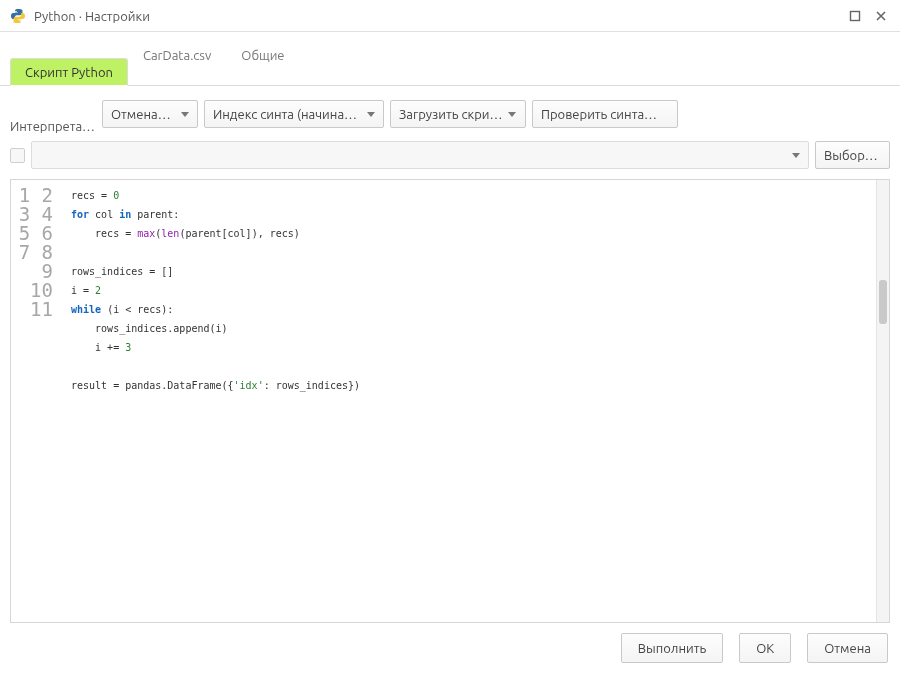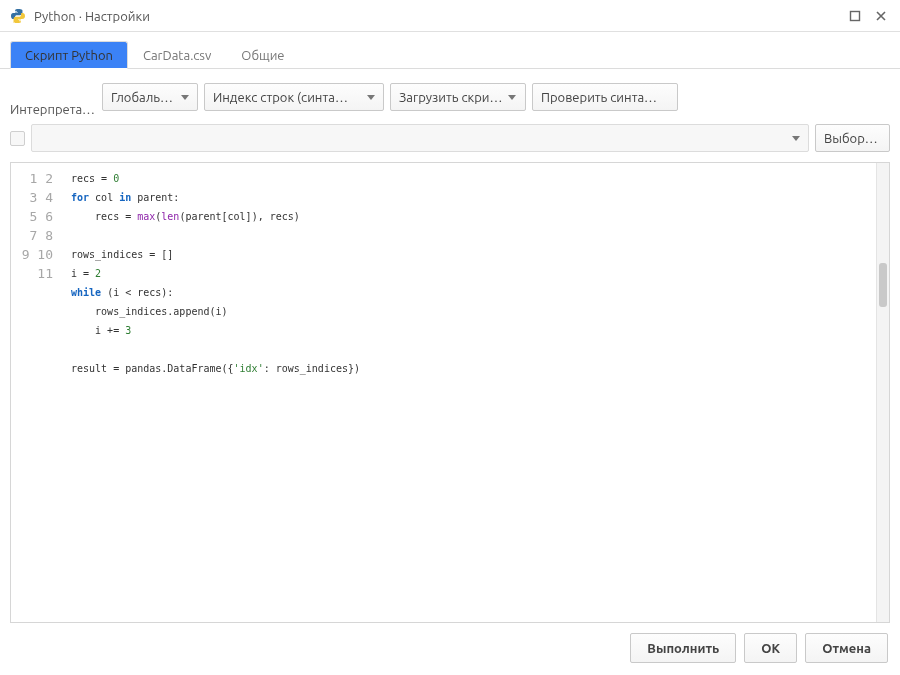--- a/index.html
+++ b/index.html
@@ -43,22 +43,23 @@
     border: 1px solid transparent;
     border-bottom: none;
     position: relative;
     top: 1px;
     background: transparent;
   }
   .tab.active {
     color: #333;
     border-color: #dcdcdc;
     border-bottom: 1px solid #fff;
-    background: #3b82f6;
+    background: #bef264;
     border-radius: 3px 3px 0 0;
+    margin-top: 17px;
   }
   .toolbar-rows {
     padding: 9px 10px 6px 10px;
     display: flex;
     flex-direction: column;
     gap: 8px;
   }
   .row { display: flex; align-items: center; gap: 6px; width: 100%; }
   .lbl { color: #555; white-space: nowrap; overflow: hidden; text-overflow: ellipsis; }
   .combo, .btn {
@@ -109,21 +110,21 @@
     display: flex;
     overflow: hidden;
     position: relative;
   }
   .gutter {
     width: 56px;
     background: #fff;
     text-align: right;
     padding: 6px 14px 6px 4px;
     font-family: "Consolas","DejaVu Sans Mono","Menlo",monospace;
-    font-size: 13px;
+    font-size: 19px;
     color: #a7a7a7;
     line-height: 19px;
     user-select: none;
   }
   .code {
     flex: 1;
     padding: 6px 4px;
     font-family: "Consolas","DejaVu Sans Mono","Menlo",monospace;
     font-size: 10px;
     line-height: 19px;
@@ -138,23 +139,22 @@
     position: absolute; right: 0; top: 0; bottom: 0; width: 13px;
     background: #f4f4f4; border-left: 1px solid #e4e4e4;
   }
   .scrollbar .thumb {
     position: absolute; left: 2px; right: 2px; top: 100px; height: 44px;
     background: #c9c9c9; border-radius: 3px;
   }
   .footer {
     display: flex;
     justify-content: flex-end;
-    gap: 8px;
+    gap: 16px;
     padding: 10px 12px 12px 12px;
-    font-weight: bold;
   }
   .footer .btn { padding: 0 16px; height: 30px; }
 </style>
 </head>
 <body>
 
 <div class="titlebar">
   <svg class="app-icon" viewBox="0 0 32 32">
     <path fill="#3671A3" d="M15.8 2c-6 0-5.6 2.6-5.6 2.6v4.6h5.7v1H7.5S2 9.5 2 15.9c0 6.4 4.8 6.2 4.8 6.2h2.9v-3s-.2-4.8 4.7-4.8h6s4.5.1 4.5-4.3V5.1S25.6 2 15.8 2zM12 5.3a1.4 1.4 0 1 1 0 2.9 1.4 1.4 0 0 1 0-2.9z"></path>
     <path fill="#F2C73B" d="M16.2 30c6 0 5.6-2.6 5.6-2.6v-4.6h-5.7v-1h8.4S30 22.5 30 16.1c0-6.4-4.8-6.2-4.8-6.2h-2.9v3s.2 4.8-4.7 4.8h-6s-4.5-.1-4.5 4.3v7S6.4 30 16.2 30zM20 26.7a1.4 1.4 0 1 1 0-2.9 1.4 1.4 0 0 1 0 2.9z"></path>
@@ -176,25 +176,25 @@
 <div class="tabs">
   <div class="tab active">Скрипт Python</div>
   <div class="tab">CarData.csv</div>
   <div class="tab">Общие</div>
 </div>
 
 <div class="toolbar-rows">
   <div class="row row1">
     <span class="lbl lbl1">Интерпрета…</span>
     <div class="combo combo1">
-      <span class="txt">Глобаль…</span>
+      <span class="txt">Отмена…</span>
       <span class="caret"></span>
     </div>
     <div class="combo combo2">
-      <span class="txt">Индекс строк (синта…</span>
+      <span class="txt">Индекс синта (начина…</span>
       <span class="caret"></span>
     </div>
     <div class="btn btn-load">
       <span class="txt">Загрузить скри…</span>
       <span class="caret"></span>
     </div>
     <div class="btn btn-check">
       <span class="txt">Проверить синта…</span>
     </div>
   </div>

